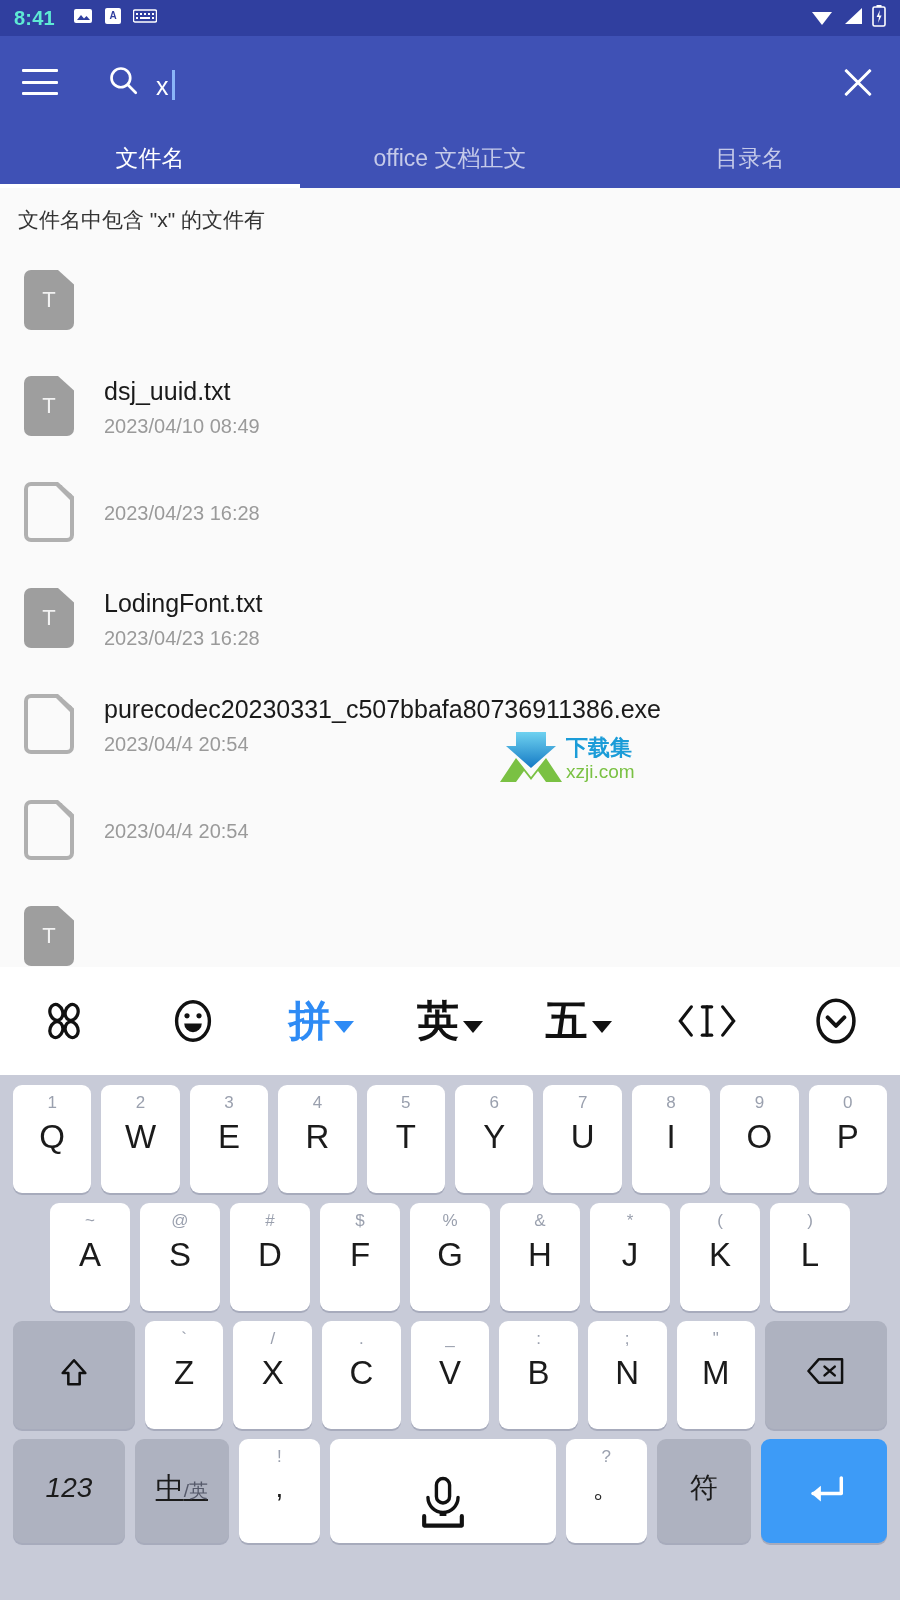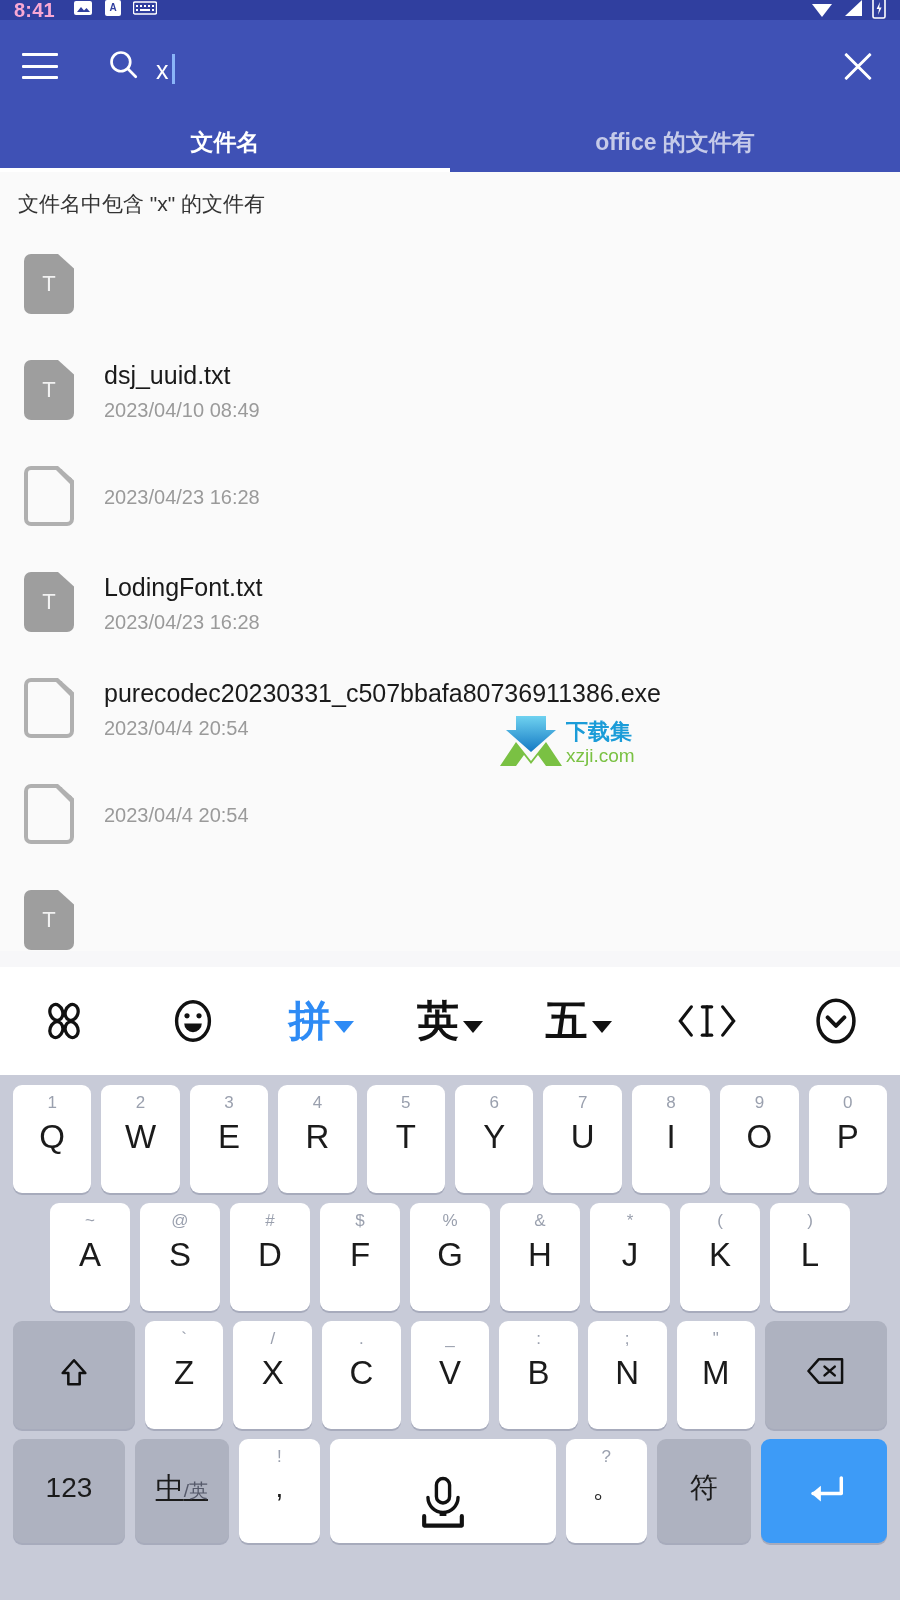--- a/index.html
+++ b/index.html
@@ -6,21 +6,21 @@
   html, body {
     width: 900px; height: 1600px;
     font-family: "Liberation Sans", "DejaVu Sans", sans-serif;
     background: #f7f7f9;
     overflow: hidden;
   }
   #app { position: relative; width: 900px; height: 1600px; }
 
   
   .statusbar {
-    height: 20px; background: #303f9f; color: #f9a8d4;
+    height: 36px; background: #303f9f; color: #5eead4;
     display: flex; align-items: center; padding: 0 14px;
   }
   .sb-time { font-size: 20px; font-weight: 700; letter-spacing: .2px; }
   .sb-left-icons { display: flex; align-items: center; gap: 11px; margin-left: 18px; }
   .sb-right { margin-left: auto; display: flex; align-items: center; gap: 8px; }
 
   
   .appbar { background: #3f51b5; height: 152px; position: relative; }
   .appbar-top { height: 92px; display: flex; align-items: center; padding: 0 22px; }
   .hamburger { width: 36px; height: 26px; display: flex; flex-direction: column;
@@ -30,21 +30,21 @@
   .search-input-box { display: flex; align-items: baseline; margin-left: 16px; }
   .search-text { color: #fff; font-size: 25px; line-height: 1; }
   .caret { display: inline-block; width: 3px; height: 30px; background: #8ab4f8;
            margin-left: 3px; position: relative; top: 5px; }
   .close-btn { width: 40px; height: 40px; position: relative; cursor: pointer; margin-left: auto; }
   .close-btn i { position: absolute; top: 19px; left: 2px; width: 36px; height: 3px;
                  background: #fff; border-radius: 1px; }
   .close-btn i:first-child { transform: rotate(45deg); }
   .close-btn i:last-child { transform: rotate(-45deg); }
 
-  .tabs { display: flex; height: 60px; font-weight: bold; }
+  .tabs { display: flex; height: 60px; }
   .tab { flex: 1; display: flex; align-items: center; justify-content: center;
          color: #c5cae9; font-size: 23px; position: relative; cursor: pointer; }
   .tab.active { color: #ffffff; }
   .tab.active::after {
     content: ""; position: absolute; left: 0; right: 0; bottom: 0;
     height: 4px; background: #ffffff;
   }
 
   
   .content { position: relative; height: 779px; background: #fafafa; overflow: hidden; }
@@ -105,21 +105,21 @@
   .key .main { font-size: 33px; color: #1b1b1b; margin-top: 8px; line-height: 1; }
   .key.fn { background: #aeb2c0; }
   .key.accent { background: #3d9bf7; }
 
   .row1 .key { width: 80px; height: 108px; }
   .row2 .key { width: 80px; height: 108px; }
   .row3 .key { width: 80px; height: 108px; }
   .row3 .key.fn { width: 124px; }
   .row4 .key { height: 104px; }
 
-  .k-123 { width: 124px; }
+  .k-123 { width: 124px; font-style: italic; }
   .k-lang { width: 104px; }
   .k-comma { width: 90px; }
   .k-space { width: 250px; }
   .k-period { width: 90px; }
   .k-sym { width: 104px; }
   .k-enter { width: 140px; }
   .row4 .key .main { font-size: 28px; }
   .row4 .key .sub { font-size: 17px; }
   .lang-main { font-size: 28px; text-decoration: underline; }
   .lang-main small { font-size: 19px; color: #55596a; }
@@ -203,21 +203,24 @@
       <div class="close-btn">
           <i></i>
           <i></i>
         </div>
     </div>
     <div class="tabs">
       <div class="tab active">
         <span>文件名</span>
       </div>
       <div class="tab">
-        <span>office 的文件有</span>
+        <span>office 文档正文</span>
+      </div>
+      <div class="tab">
+        <span>目录名</span>
       </div>
     </div>
   </div>
 
   <div class="content">
     <div class="result-head">文件名中包含 "x" 的文件有</div>
 
     <div class="file-list">
 
       <div class="file-row">

